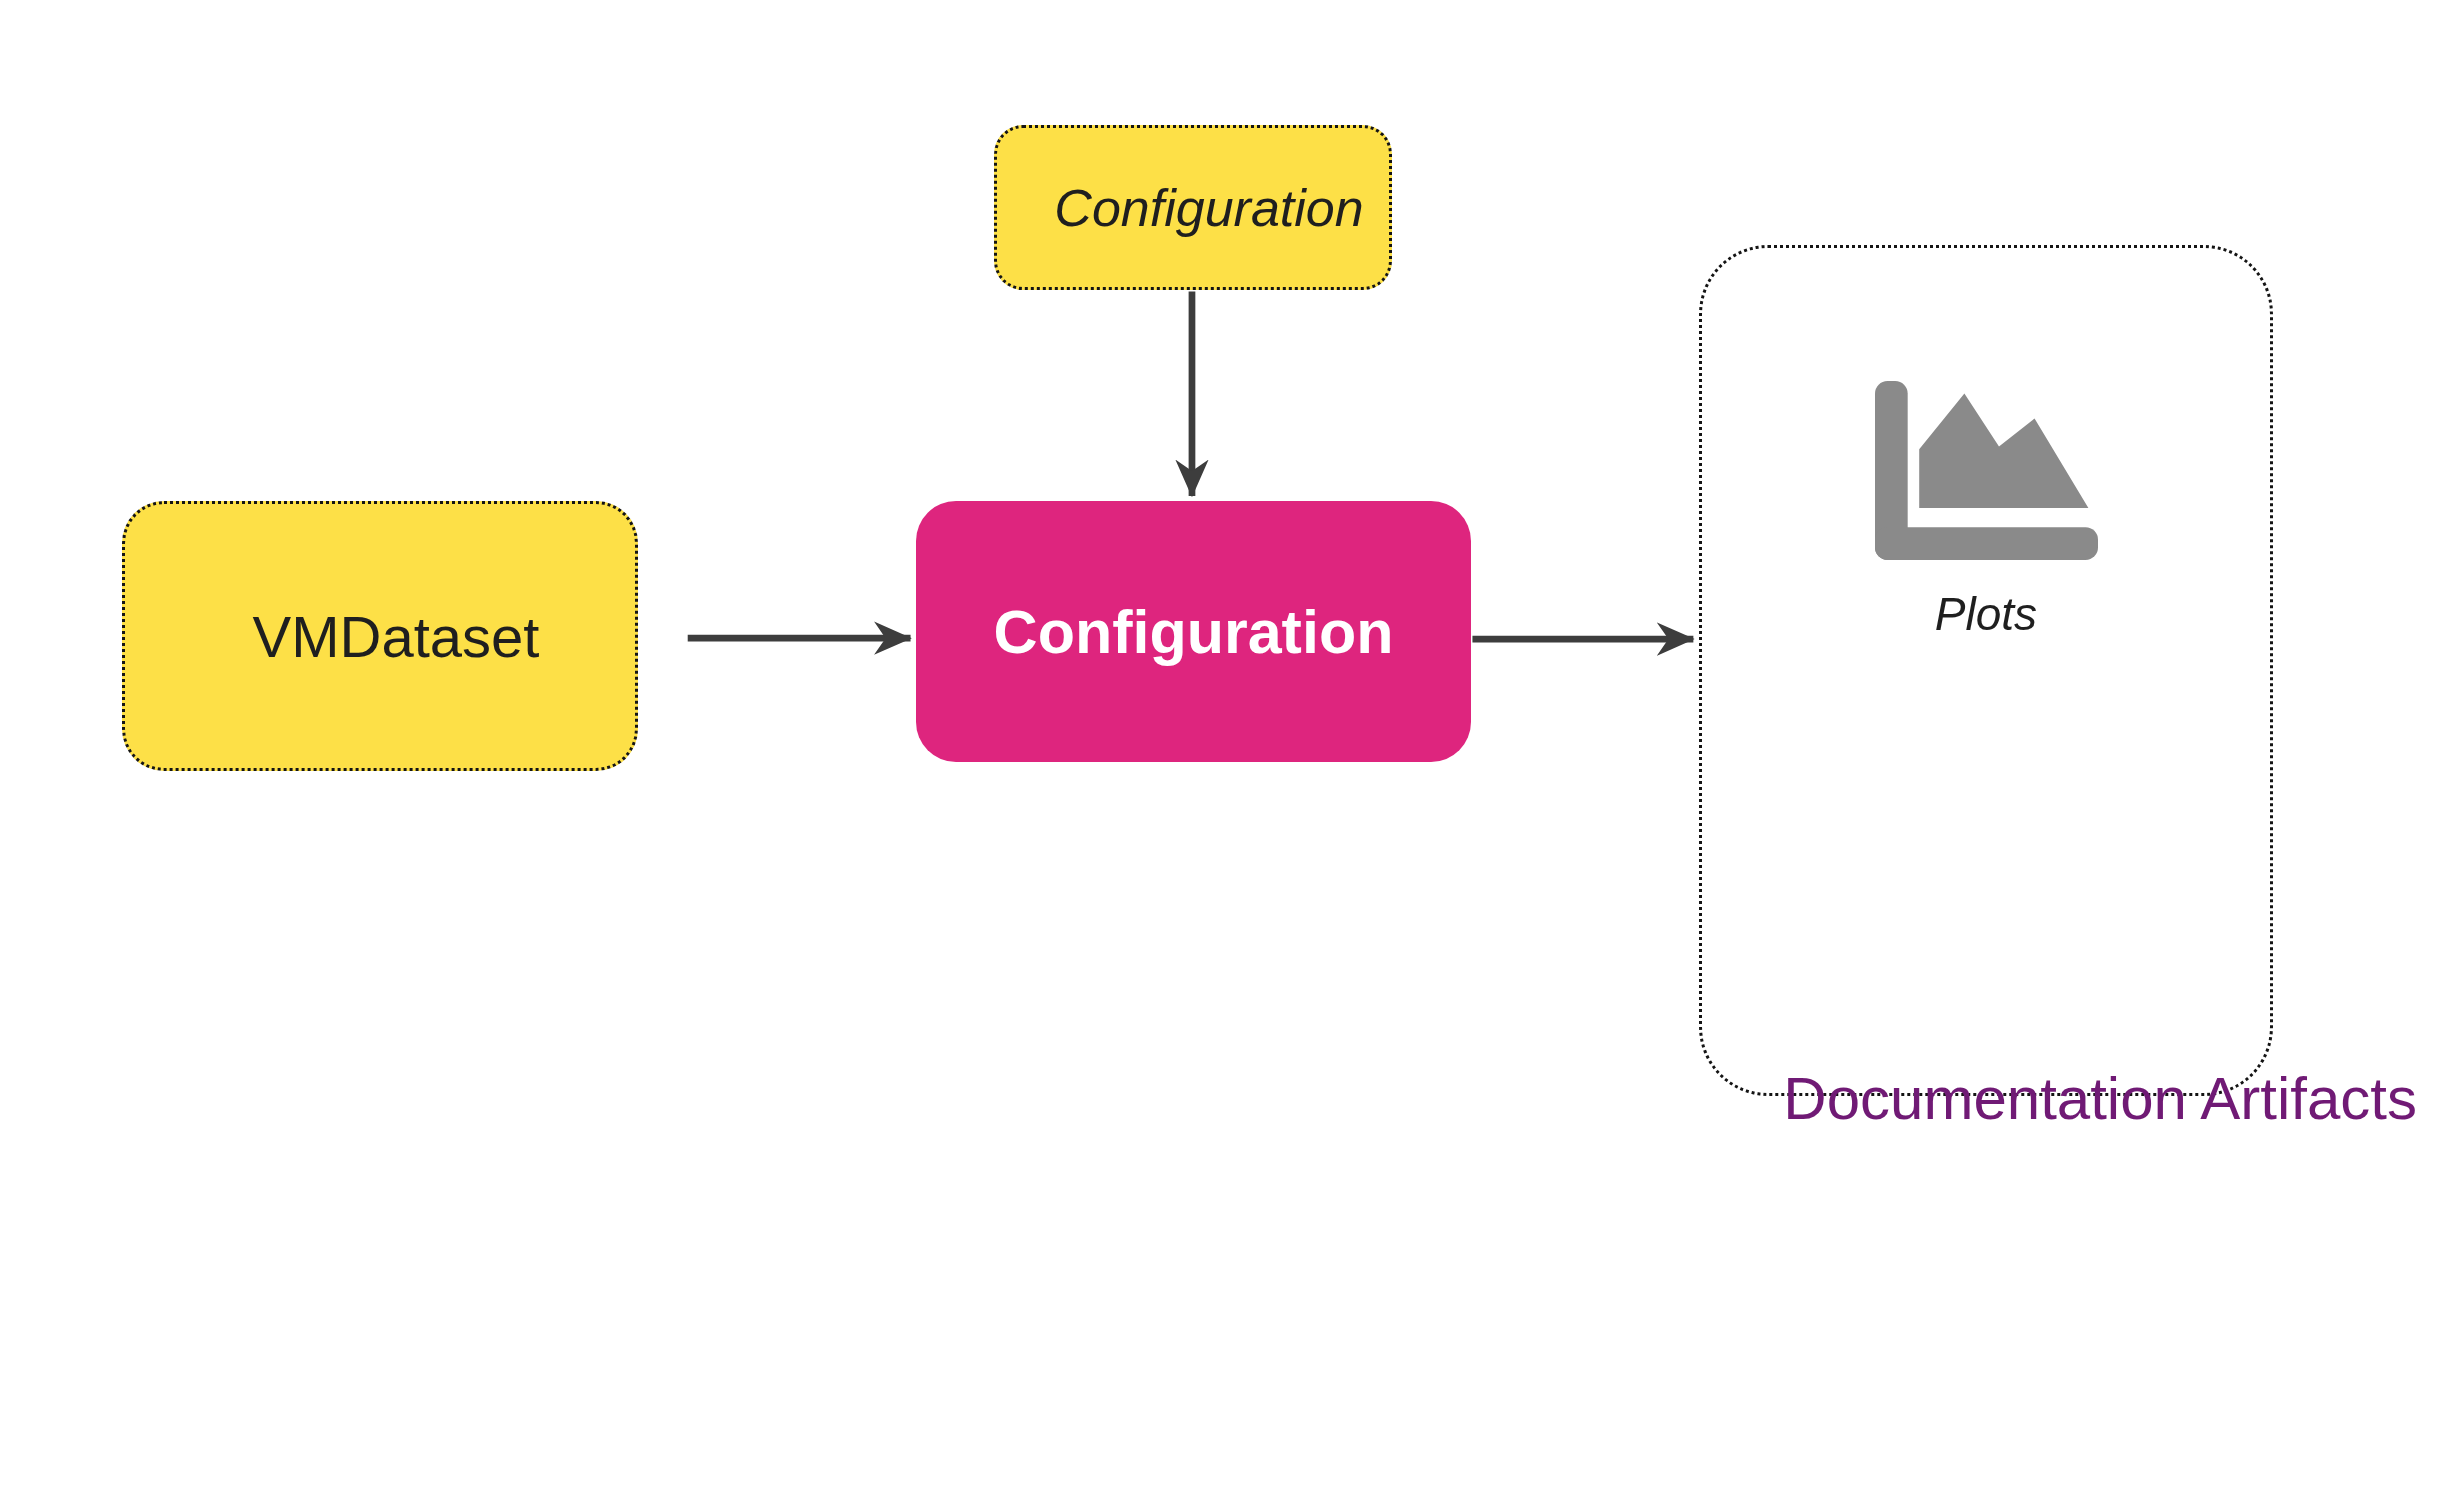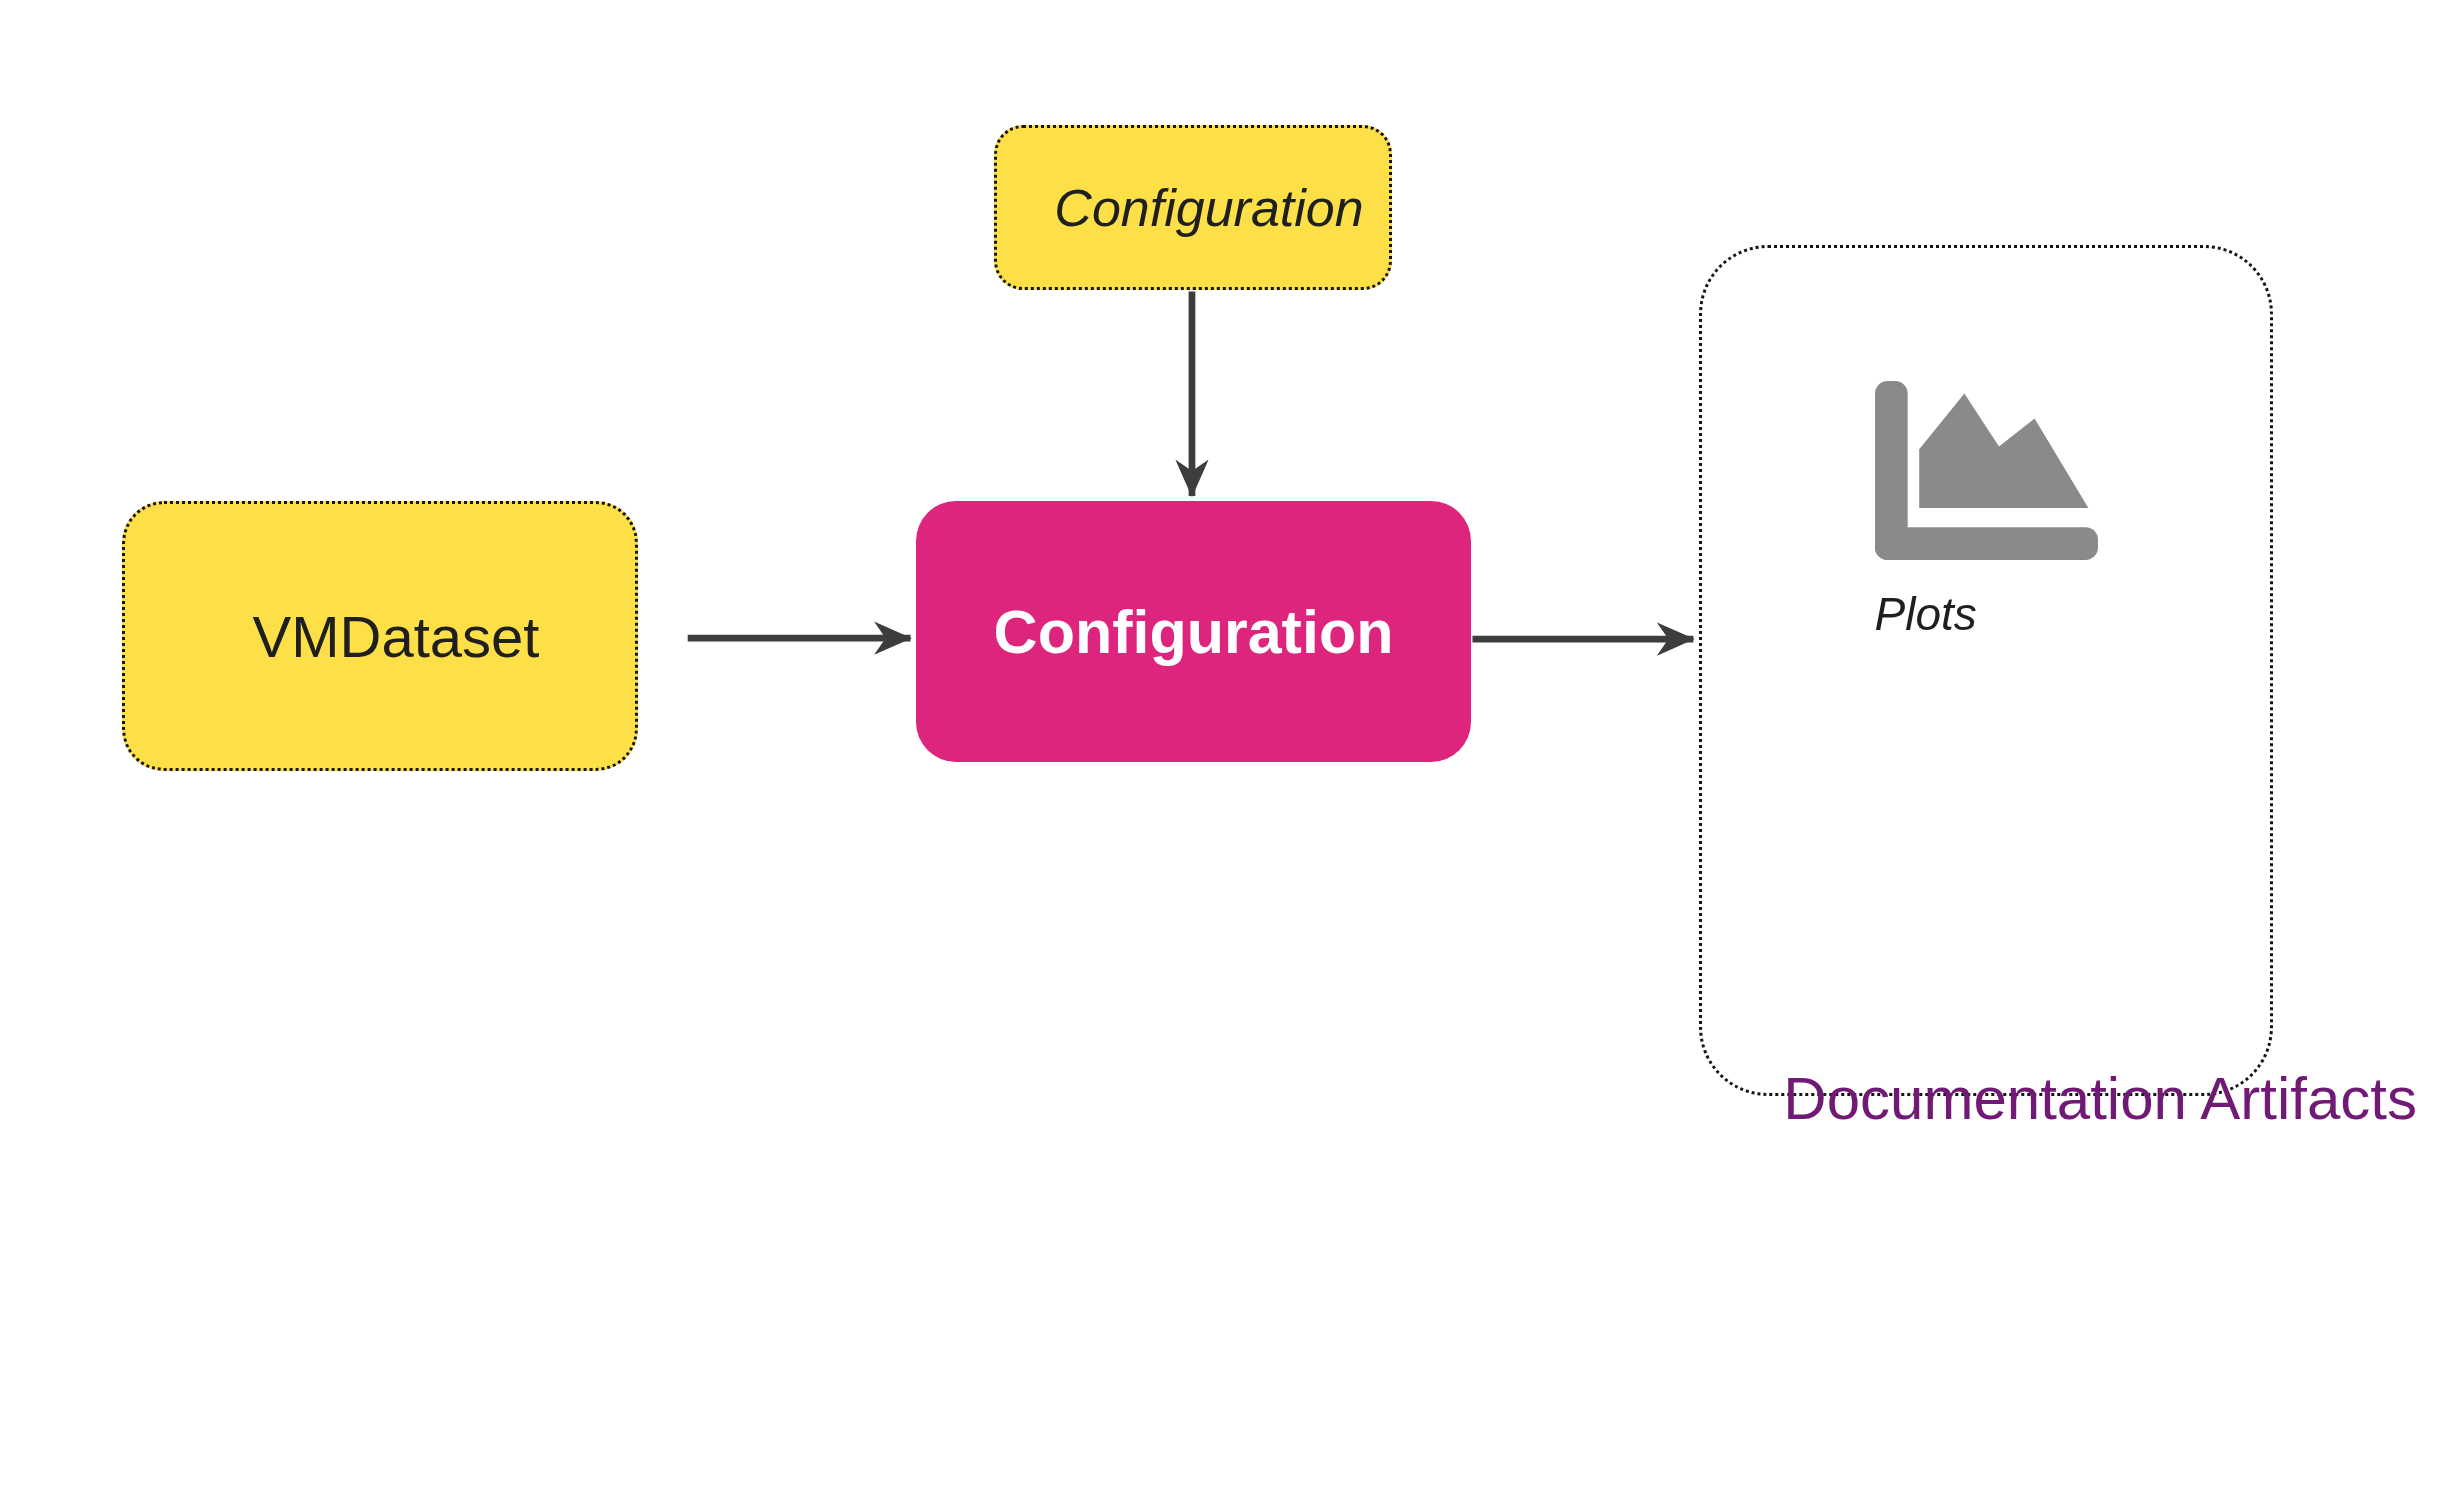--- a/index.html
+++ b/index.html
@@ -62,20 +62,21 @@
     border: 3.8px dotted #141414;
     border-radius: 69px;
     background: #ffffff;
     display: flex;
     flex-direction: column;
     align-items: center;
   }
   .artifact-item {
     display: flex;
     flex-direction: column;
+    align-items: center;
   }
   .artifact-item.plots  { margin-top: 133px; }
   .artifact-item.tables { margin-top: 60px; }
   .artifact-label {
     font-style: italic;
     font-size: 46px;
     color: #1f1f1f;
     margin-top: 23px;
   }
   .artifacts-caption {

